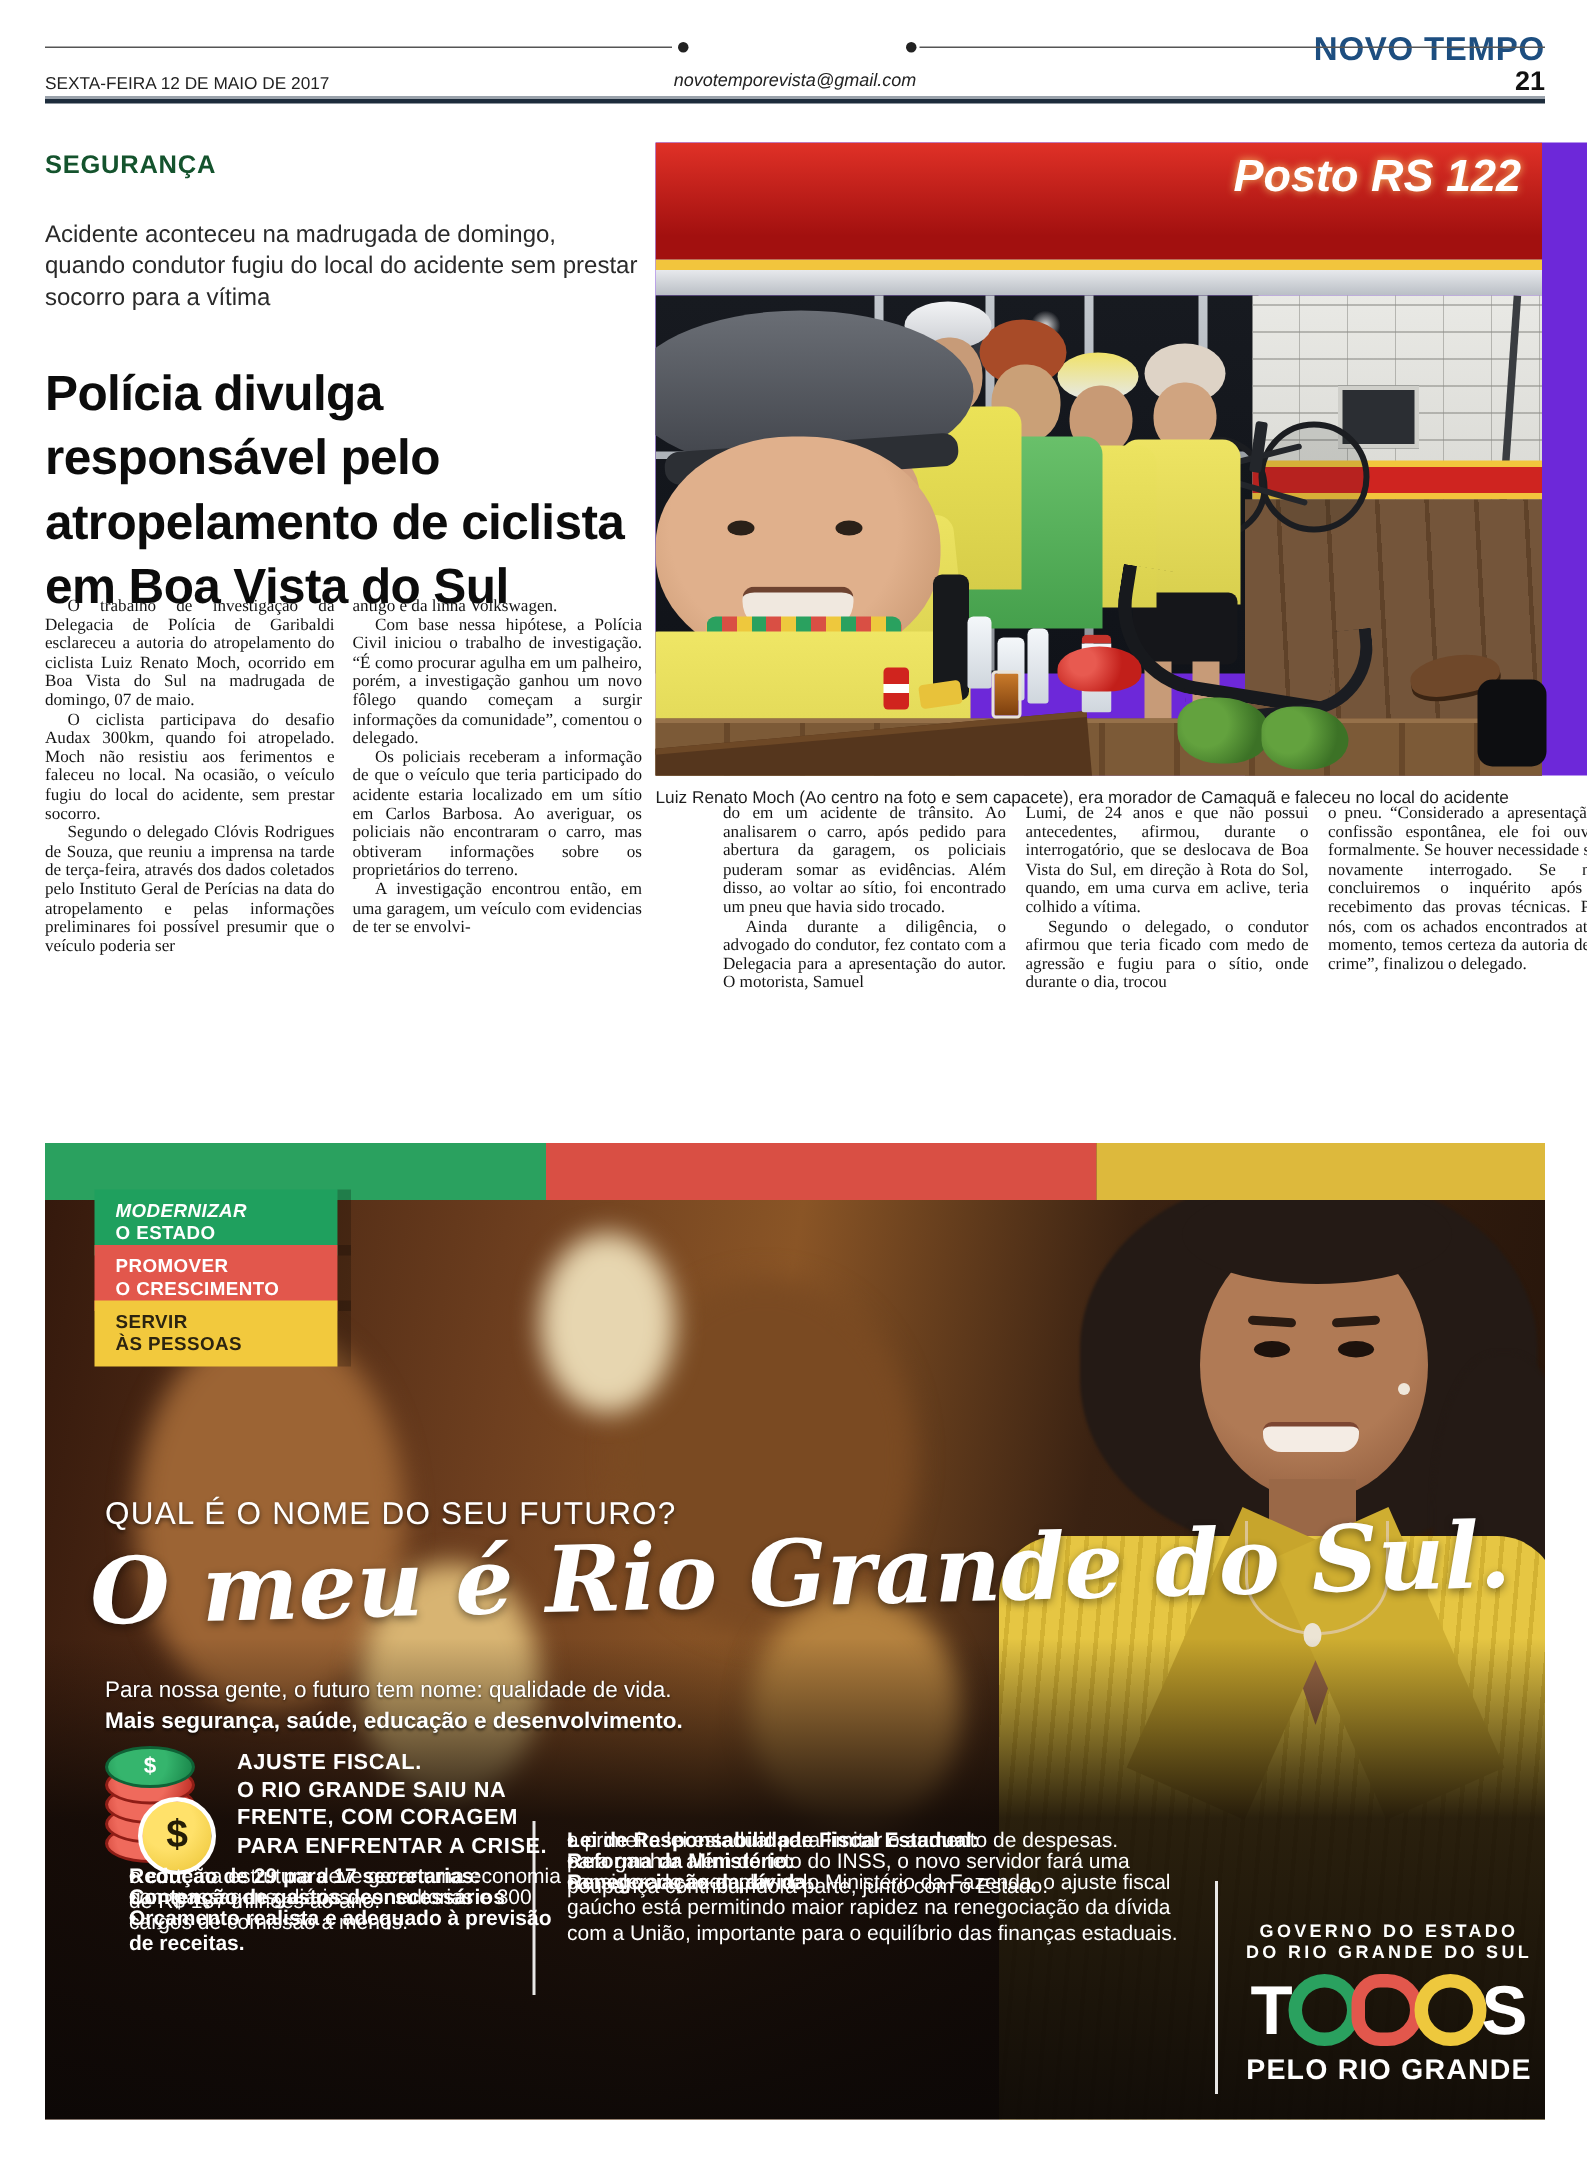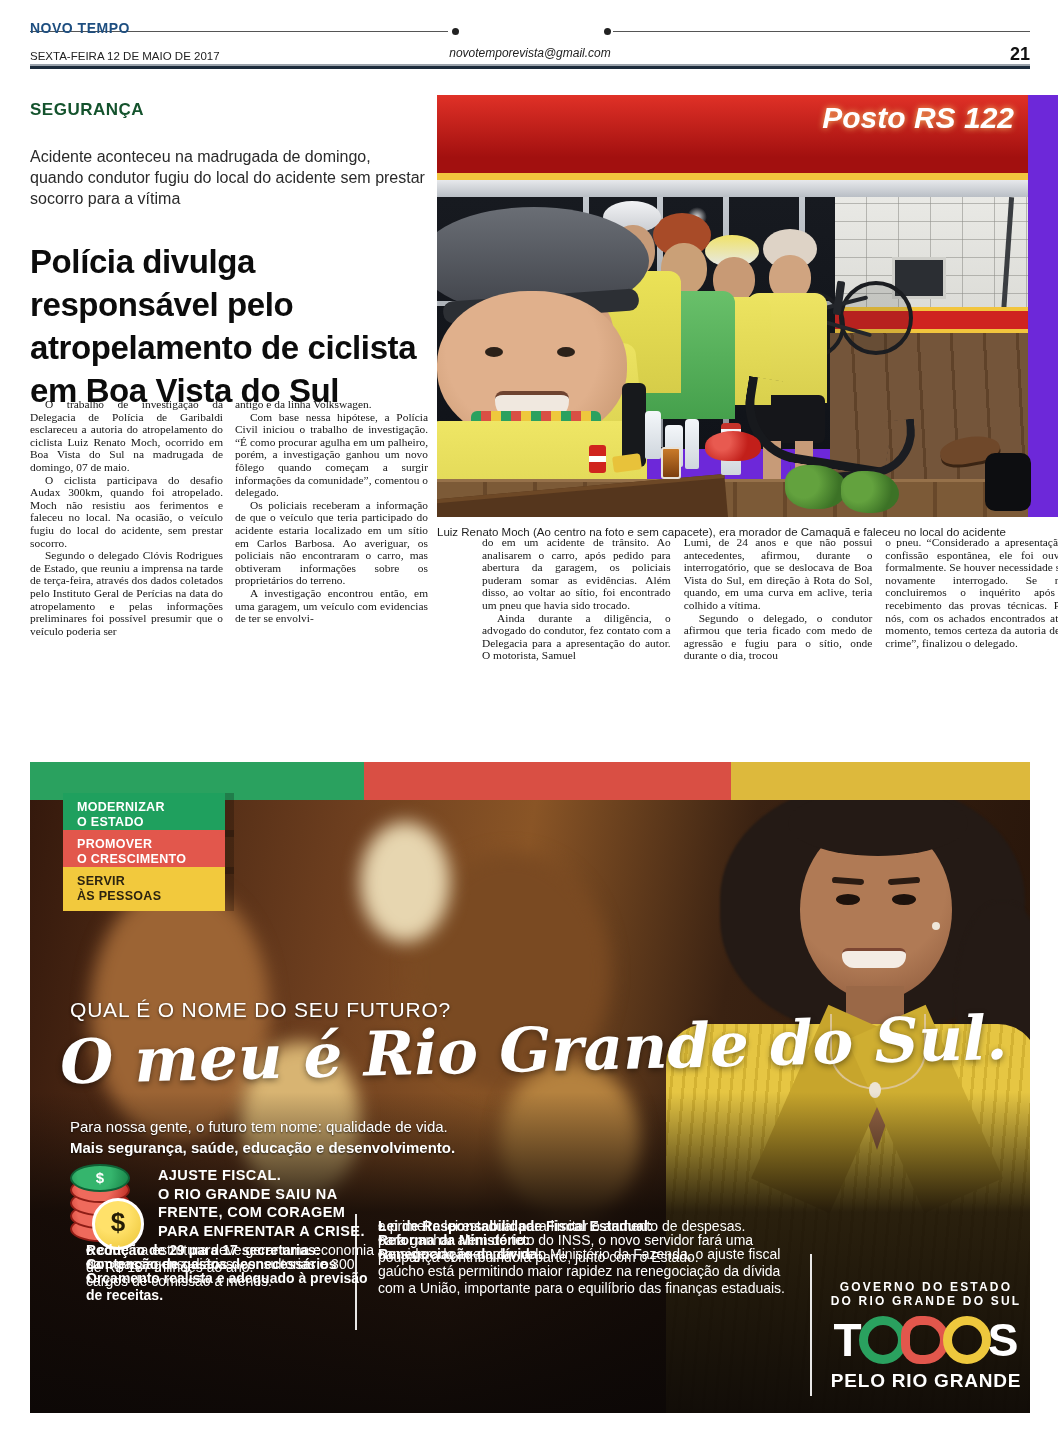--- a/index.html
+++ b/index.html
@@ -1,22 +1,22 @@
 <!DOCTYPE html>
 <html><head>
 <meta charset="utf-8">
 <style>
   html,body{margin:0;padding:0;background:#fff;}
   .page{position:relative;width:1058px;height:1443px;background:#fff;overflow:hidden;
         font-family:"Liberation Sans",sans-serif;color:#111;}
 
   
   .hdr{position:absolute;left:30px;top:12px;width:1000px;height:52px;}
-  .hdr-title{position:absolute;left:0;right:0;top:8px;text-align:left;
-    font-size:14px;font-weight:bold;letter-spacing:.5px;color:#1d4e80;}
+  .hdr-title{position:absolute;left:0;right:0;top:8px;text-align:right;
+    font-size:22px;font-weight:bold;letter-spacing:.5px;color:#1d4e80;}
   .hdr-line{position:absolute;top:19px;height:1px;background:#555;}
   .hdr-line.l{left:0;width:418px;} .hdr-line.r{left:583px;right:0;width:417px;}
   .hdr-dot{position:absolute;top:16px;width:7px;height:7px;border-radius:50%;background:#222;}
   .hdr-dot.l{left:422px;} .hdr-dot.r{left:574px;}
   .hdr-email{position:absolute;left:0;right:0;top:34px;text-align:center;
     font-style:italic;font-size:12px;color:#222;}
   .hdr-date{position:absolute;left:0;top:38px;font-size:11.5px;color:#222;}
   .hdr-page{position:absolute;right:0;top:32px;font-size:18px;font-weight:bold;color:#111;}
   .hdr-rule{position:absolute;left:30px;top:64px;width:1000px;height:5px;
     background:linear-gradient(#9aa2ab 0 45%,#1d2c3c 45% 100%);}
@@ -192,21 +192,21 @@
   <div class="hdr-rule"></div>
 
   <div class="section-label">SEGURANÇA</div>
   <div class="subtitle">Acidente aconteceu na madrugada de domingo, quando condutor fugiu do local do acidente sem prestar socorro para a vítima</div>
   <div class="headline">Polícia divulga responsável pelo atropelamento de ciclista em Boa Vista do Sul</div>
 
   <div class="cols-top">
     <div class="ncol">
       <p class="ind">O trabalho de investigação da Delegacia de Polícia de Garibaldi esclareceu a autoria do atropelamento do ciclista Luiz Renato Moch, ocorrido em Boa Vista do Sul na madrugada de domingo, 07 de maio.</p>
       <p class="ind">O ciclista participava do desafio Audax 300km, quando foi atropelado. Moch não resistiu aos ferimentos e faleceu no local. Na ocasião, o veículo fugiu do local do acidente, sem prestar socorro.</p>
-      <p class="ind">Segundo o delegado Clóvis Rodrigues de Estado, que reuniu a imprensa na tarde de terça-feira, através dos dados coletados pelo Instituto Geral de Perícias na data do atropelamento e pelas informações preliminares foi possível presumir que o veículo poderia ser</p>
+      <p class="ind">Segundo o delegado Clóvis Rodrigues de Souza, que reuniu a imprensa na tarde de terça-feira, através dos dados coletados pelo Instituto Geral de Perícias na data do atropelamento e pelas informações preliminares foi possível presumir que o veículo poderia ser</p>
     </div>
     <div class="ncol">
       <p>antigo e da linha Volkswagen.</p>
       <p class="ind">Com base nessa hipótese, a Polícia Civil iniciou o trabalho de investigação. “É como procurar agulha em um palheiro, porém, a investigação ganhou um novo fôlego quando começam a surgir informações da comunidade”, comentou o delegado.</p>
       <p class="ind">Os policiais receberam a informação de que o veículo que teria participado do acidente estaria localizado em um sítio em Carlos Barbosa. Ao averiguar, os policiais não encontraram o carro, mas obtiveram informações sobre os proprietários do terreno.</p>
       <p class="ind">A investigação encontrou então, em uma garagem, um veículo com evidencias de ter se envolvi-</p>
     </div>
   </div>
 
   <div class="photo">
@@ -332,21 +332,21 @@
     <div class="w-vl"></div>
     <div class="w-vr"></div>
     <div class="w-neckl"></div>
     <div class="w-pend"></div>
 
     <div class="stripe g"></div>
     <div class="stripe r"></div>
     <div class="stripe y"></div>
 
     <div class="badge b1">
-      <span style="position:static;display:block;">MODERNIZAR</span>
+      <span style="position:static;display:block;font-style:italic;">MODERNIZAR</span>
       <span style="position:static;display:block;">O ESTADO</span>
     </div>
     <div class="badge b2">
       <span style="position:static;display:block;">PROMOVER</span>
       <span style="position:static;display:block;">O CRESCIMENTO</span>
     </div>
     <div class="badge b3">
       <span style="position:static;display:block;">SERVIR</span>
       <span style="position:static;display:block;">ÀS PESSOAS</span>
     </div>

